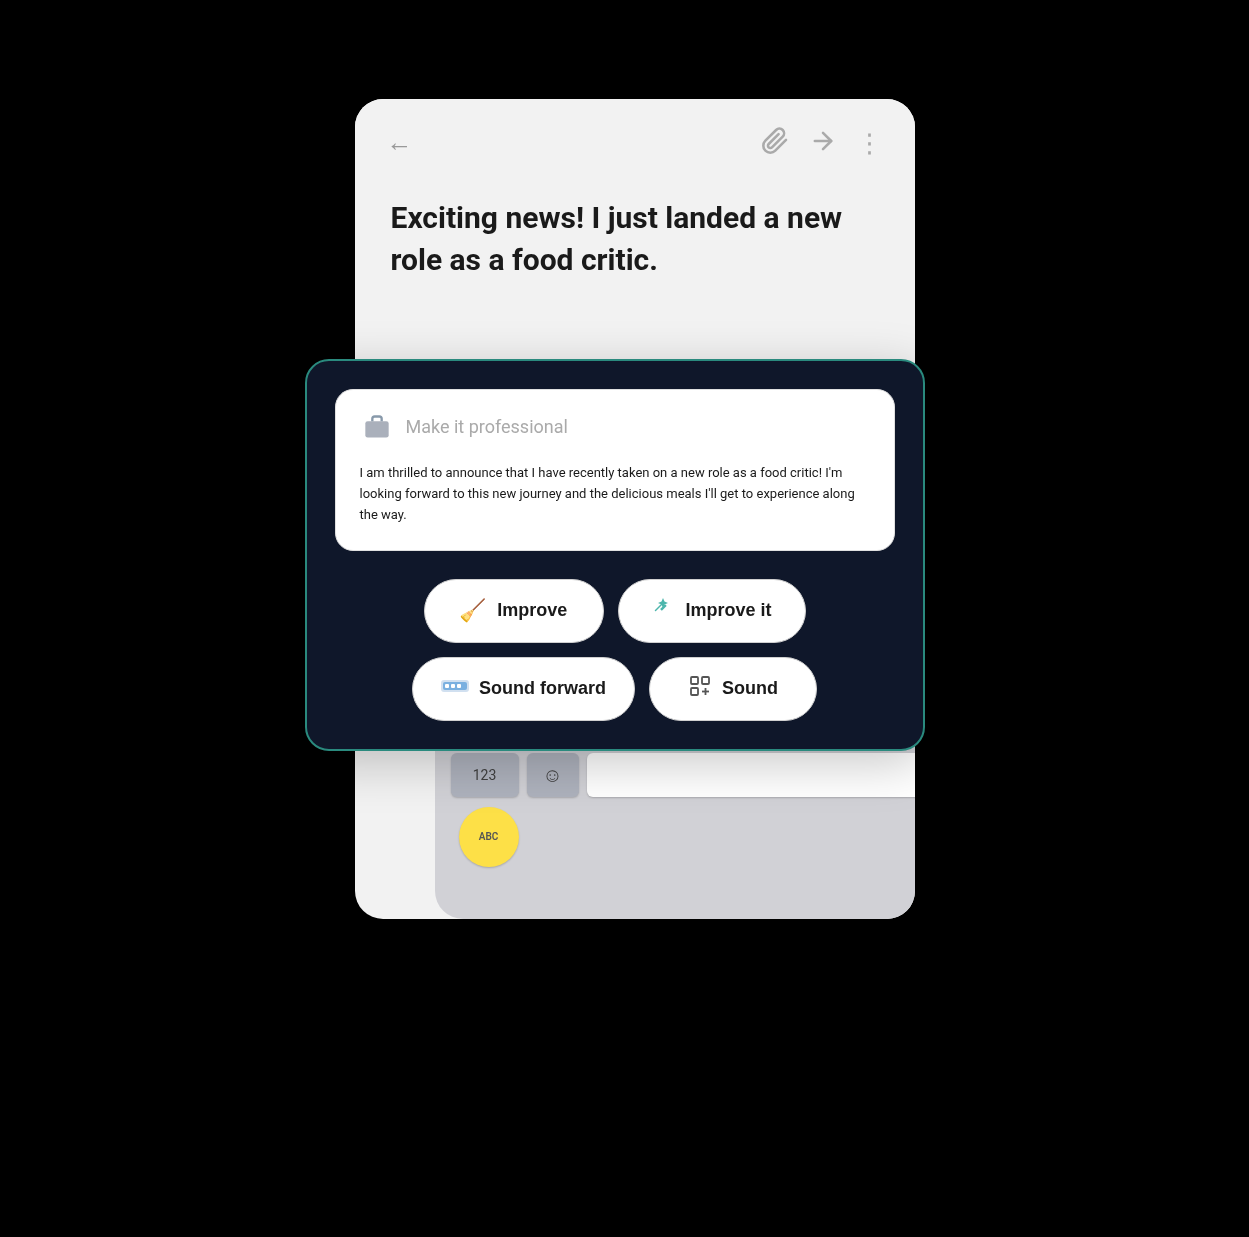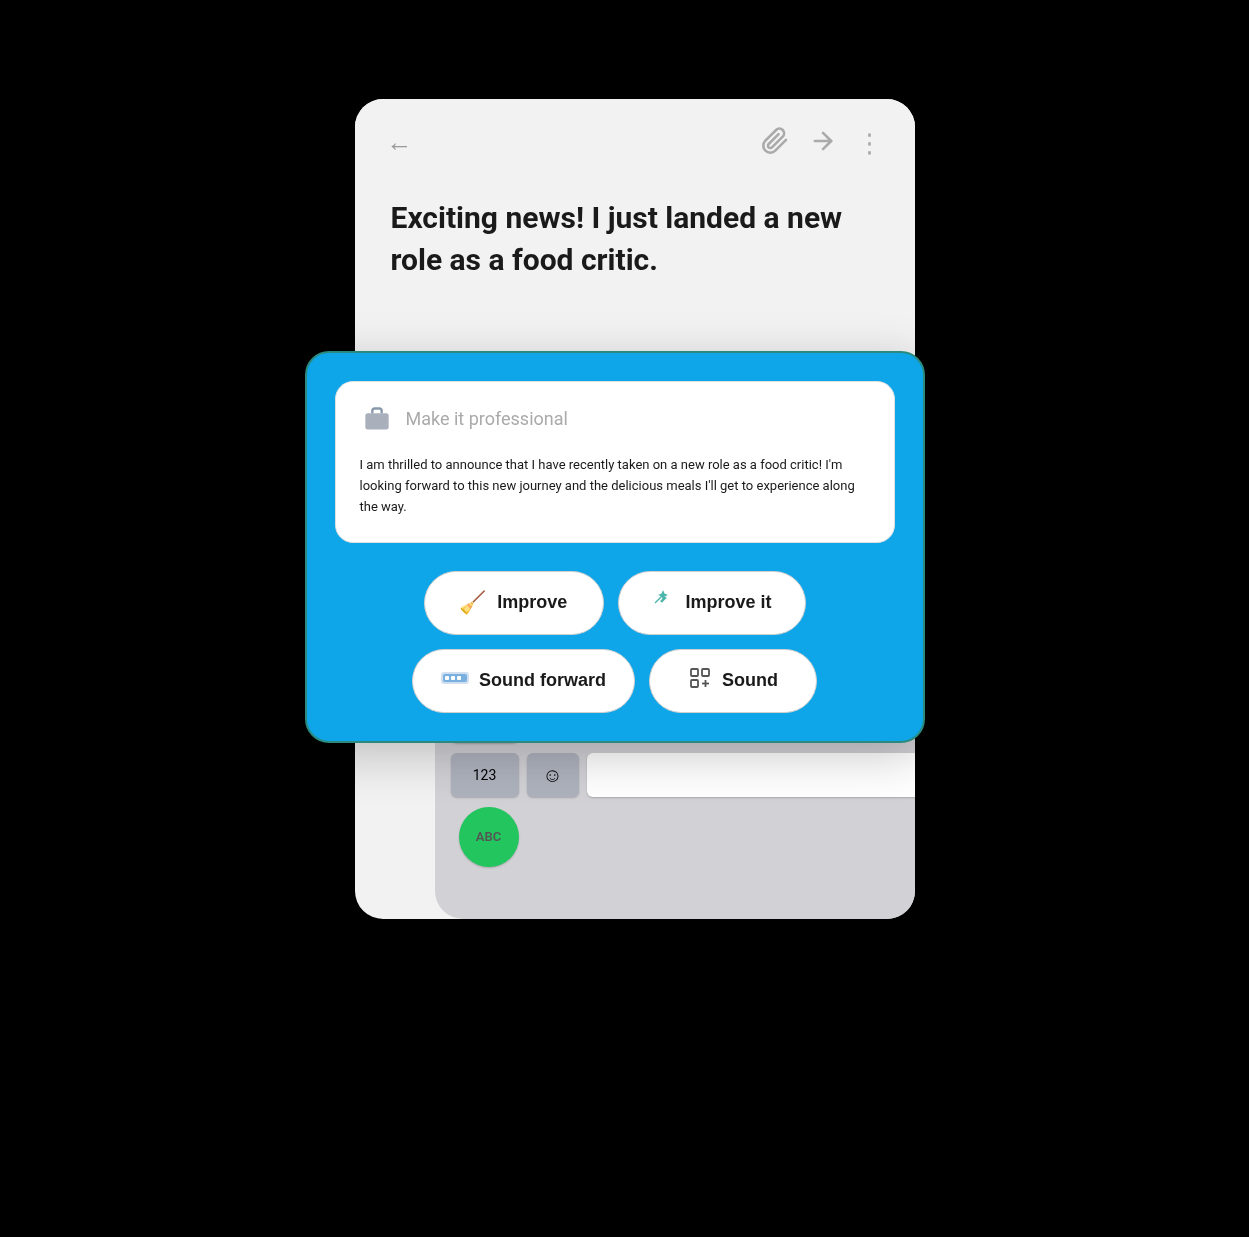--- a/index.html
+++ b/index.html
@@ -86,47 +86,47 @@
     }
 
     .key {
       background: #fff;
       border-radius: 6px;
       height: 44px;
       display: flex;
       align-items: center;
       justify-content: center;
       font-size: 18px;
-      color: #000000;
+      color: #404040;
       box-shadow: 0 1px 2px rgba(0,0,0,0.2);
       cursor: pointer;
     }
 
     .key-q { width: 52px; }
     .key-a { width: 52px; background: #e5e5ea; }
     .key-shift { width: 68px; background: #aeb2bd; }
     .key-space { flex: 1; background: #fff; }
     .key-num { width: 68px; background: #aeb2bd; font-size: 14px; }
     .key-emoji { width: 52px; background: #aeb2bd; font-size: 20px; }
-    .key-abc { width: 60px; height: 60px; border-radius: 50%; background: #22c55e; font-size: 13px; font-weight: 600; color: #555; }
+    .key-abc { width: 60px; height: 60px; border-radius: 50%; background: #fde047; font-size: 10px; font-weight: 600; color: #555; }
     .key-gear { width: 60px; height: 60px; background: transparent; box-shadow: none; color: #888; font-size: 26px; }
     .keyboard-bottom-row {
       display: flex;
       align-items: center;
       justify-content: space-between;
       padding: 0 8px;
     }
 
     
     .ai-card {
       position: absolute;
-      top: 282px;
+      top: 290px;
       left: 30px;
       width: 620px;
-      background: #0ea5e9;
+      background: #0f172a;
       border-radius: 24px;
       border: 2.5px solid #2a8a7e;
       box-shadow: 0 12px 50px rgba(0,0,0,0.22);
       padding: 28px 28px 28px 28px;
       z-index: 10;
     }
 
     .suggestion-box {
       background: #fff;
       border: 1.5px solid #e0e0e0;

